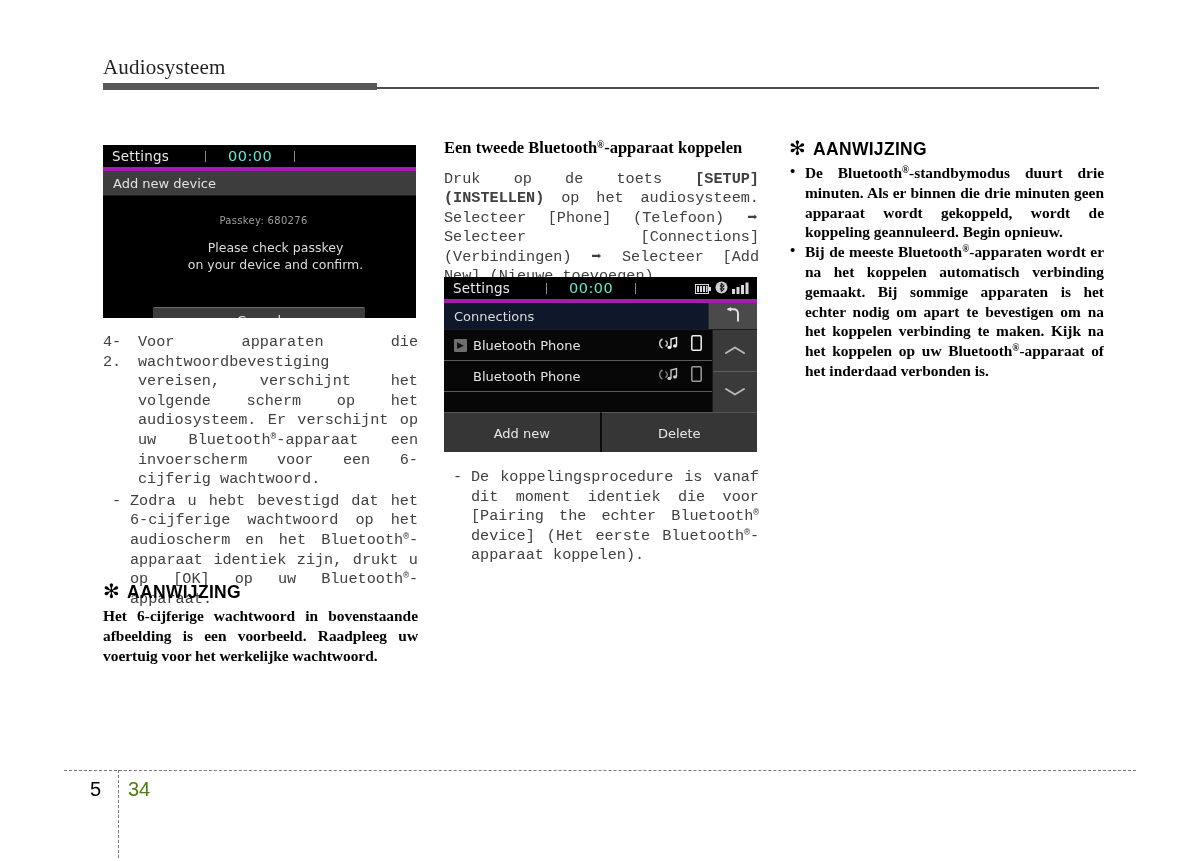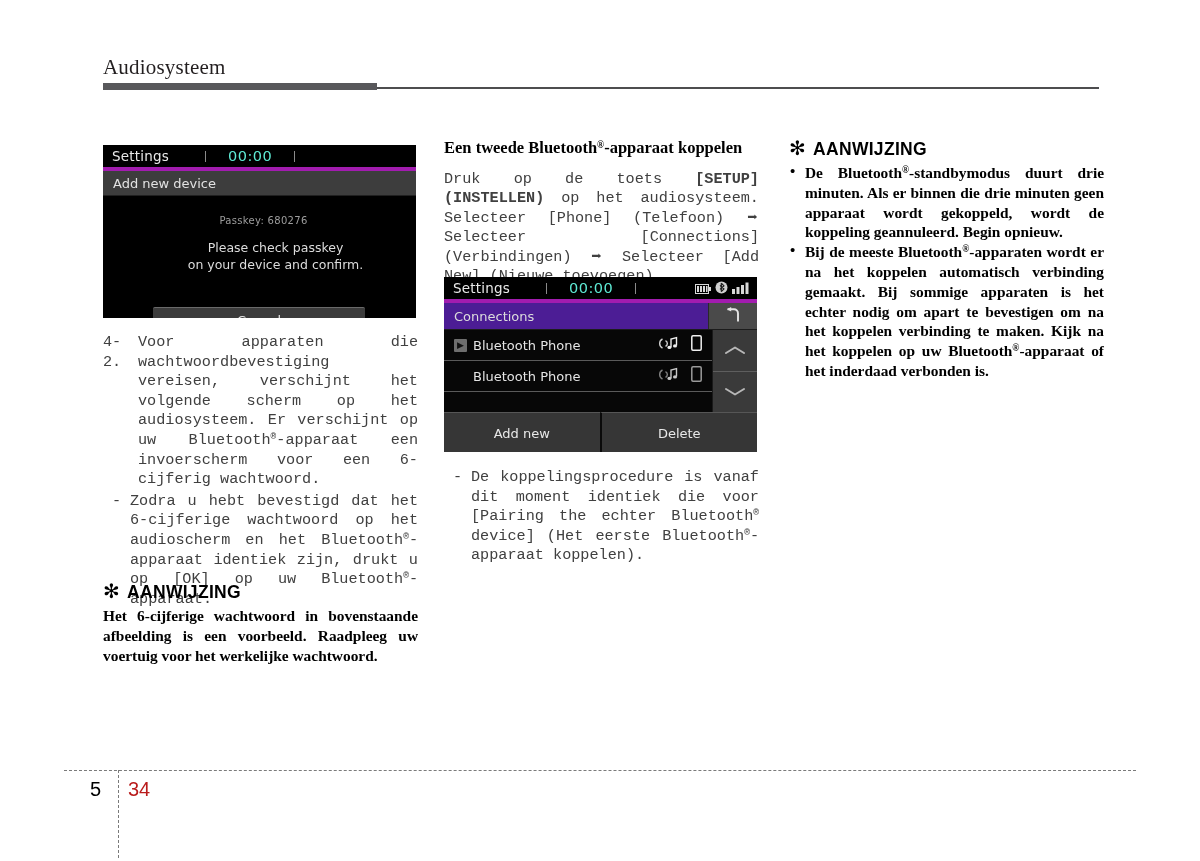--- a/index.html
+++ b/index.html
@@ -266,21 +266,21 @@
   .dev2 {
     position: absolute;
     left: 444px;
     top: 277px;
     width: 313px;
     height: 175px;
   }
   .dev2 .connbar {
     position: relative;
     height: 26px;
-    background: #4c1d95;
+    background: #0f172a;
     display: flex;
     align-items: center;
     border-bottom: 1px solid #1c1c1c;
   }
   .dev2 .connbar-label {
     color: #dcdcdc;
     font-size: 13px;
     margin-left: 10px;
   }
   .back-btn {
@@ -408,21 +408,21 @@
     font-family: "Liberation Sans", sans-serif;
     font-size: 20px;
     color: #000;
   }
   .footer-page {
     position: absolute;
     left: 64px;
     top: 0;
     font-family: "Liberation Sans", sans-serif;
     font-size: 20px;
-    color: #b91c1c;
+    color: #4d7c0f;
   }
 </style>
 </head>
 <body>
 
 <div class="page">
 
   <div class="page-header">
     <div class="header-title">Audiosysteem</div>
     <div class="header-rules">

